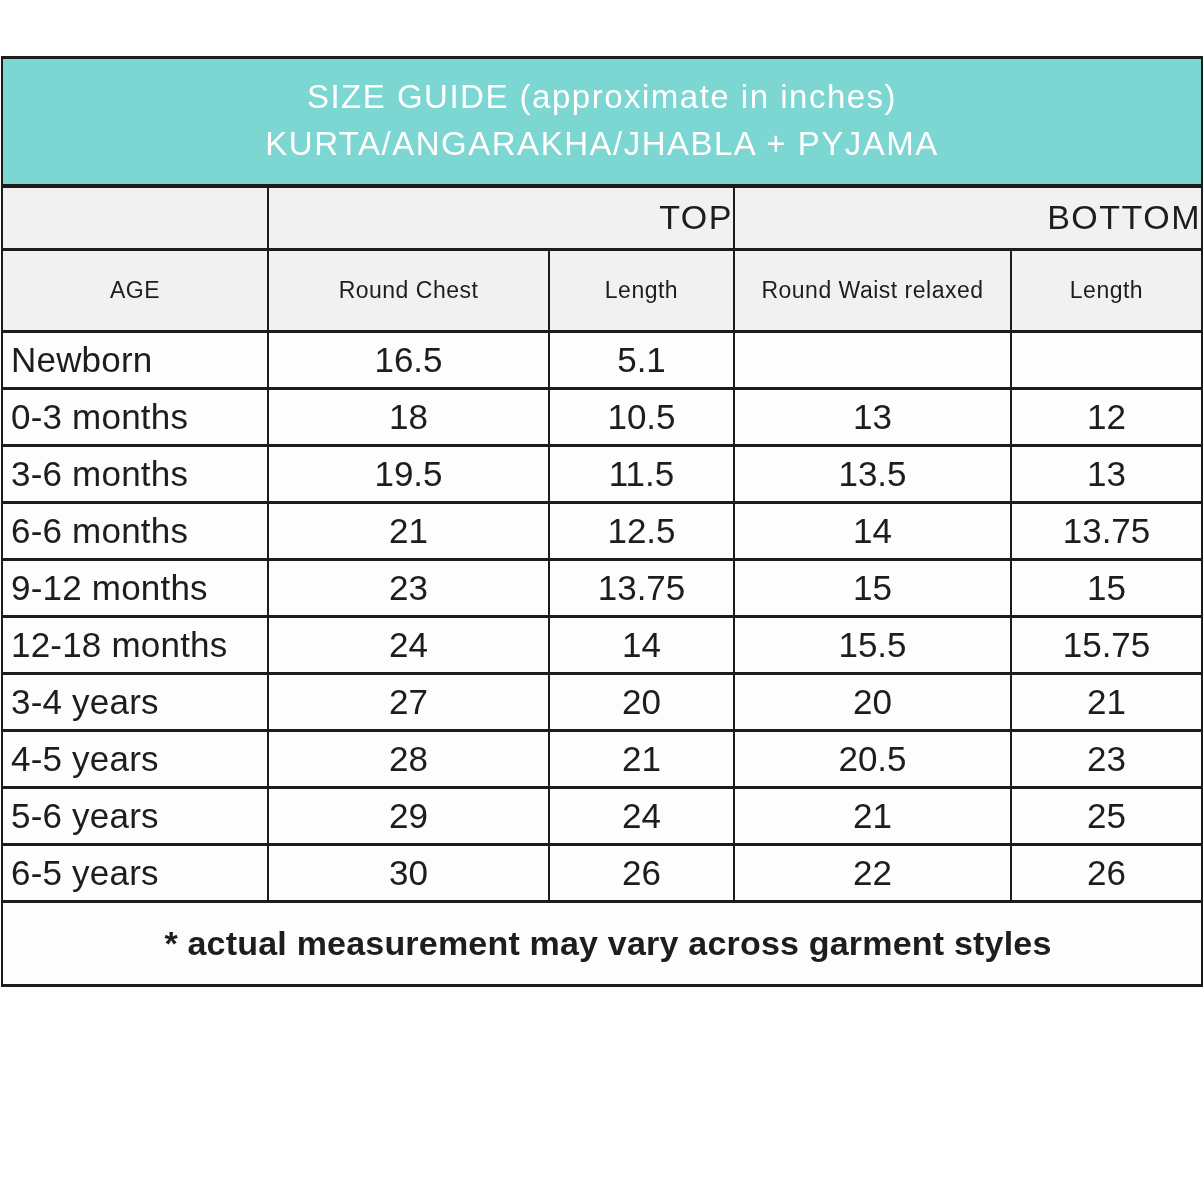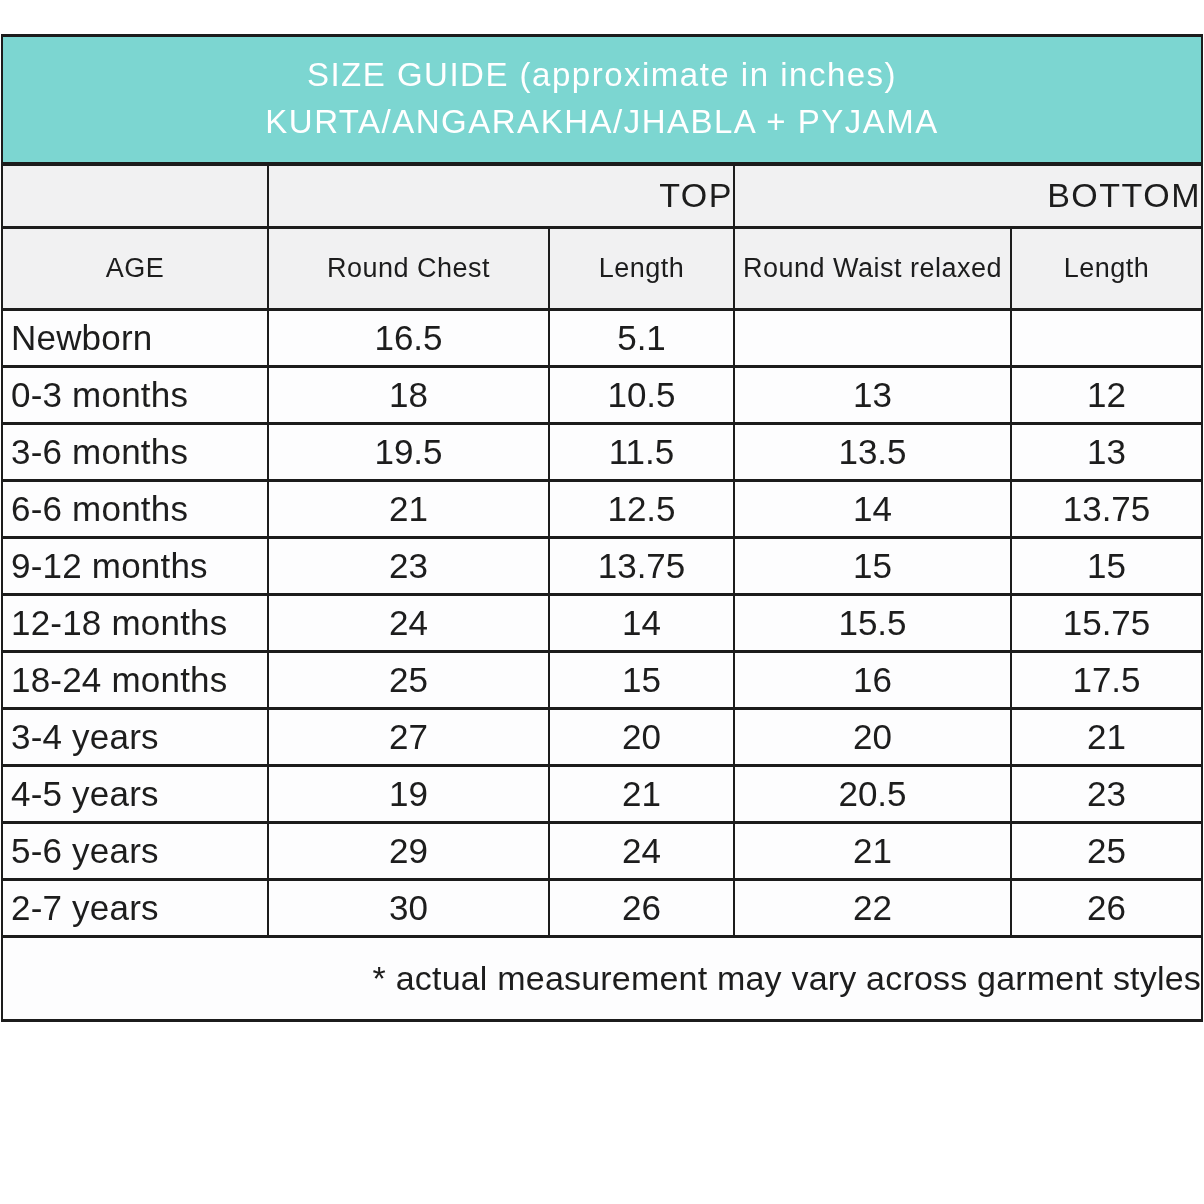--- a/index.html
+++ b/index.html
@@ -18,21 +18,21 @@
   }
   body {
     width: 1204px;
     height: 1204px;
     font-family: "Liberation Sans", "DejaVu Sans", sans-serif;
     color: var(--text-dark);
   }
   .page {
     width: 1204px;
     height: 1204px;
-    padding-top: 34px;
+    padding-top: 56px;
   }
   table.size-table {
     width: 1200px;
     margin: 0 auto;
     border-collapse: collapse;
     table-layout: fixed;
   }
   th, td {
     border: 2px solid var(--border-black);
     border-top-width: 3px;
@@ -58,21 +58,21 @@
     height: 64px;
     font-size: 34px;
     letter-spacing: 1.5px;
     text-align: right;
     vertical-align: middle;
   }
   
   .col-row th {
     background: var(--header-gray);
     height: 82px;
-    font-size: 27px;
+    font-size: 23px;
     letter-spacing: 0.5px;
     line-height: 1.12;
     text-align: center;
     vertical-align: middle;
     padding: 4px 6px;
   }
   
   tbody td {
     background: var(--row-bg);
     height: 57px;
@@ -83,24 +83,25 @@
   tbody td.age-cell {
     text-align: left;
     padding-left: 8px;
     letter-spacing: 0.2px;
   }
   
   tfoot td {
     background: var(--row-bg);
     height: 84px;
     font-size: 34px;
-    text-align: right;
+    text-align: center;
     vertical-align: middle;
     padding-left: 12px;
     letter-spacing: 0.2px;
+    font-weight: bold;
   }
 </style>
 </head>
 <body>
 
 <div class="page">
   <table class="size-table">
     <colgroup>
       <col style="width:266px">
       <col style="width:281px">
@@ -165,49 +166,42 @@
         <td>15</td>
       </tr>
       <tr>
         <td class="age-cell">12-18 months</td>
         <td>24</td>
         <td>14</td>
         <td>15.5</td>
         <td>15.75</td>
       </tr>
       <tr>
-        <td class="age-cell">18-24 months</td>
-        <td>25</td>
-        <td>15</td>
-        <td>16</td>
-        <td>17.5</td>
-      </tr>
-      <tr>
         <td class="age-cell">3-4 years</td>
         <td>27</td>
         <td>20</td>
         <td>20</td>
         <td>21</td>
       </tr>
       <tr>
         <td class="age-cell">4-5 years</td>
-        <td>19</td>
+        <td>28</td>
         <td>21</td>
         <td>20.5</td>
         <td>23</td>
       </tr>
       <tr>
         <td class="age-cell">5-6 years</td>
         <td>29</td>
         <td>24</td>
         <td>21</td>
         <td>25</td>
       </tr>
       <tr>
-        <td class="age-cell">2-7 years</td>
+        <td class="age-cell">6-5 years</td>
         <td>30</td>
         <td>26</td>
         <td>22</td>
         <td>26</td>
       </tr>
     </tbody>
     <tfoot>
       <tr>
         <td colspan="5">* actual measurement may vary across garment styles</td>
       </tr>

